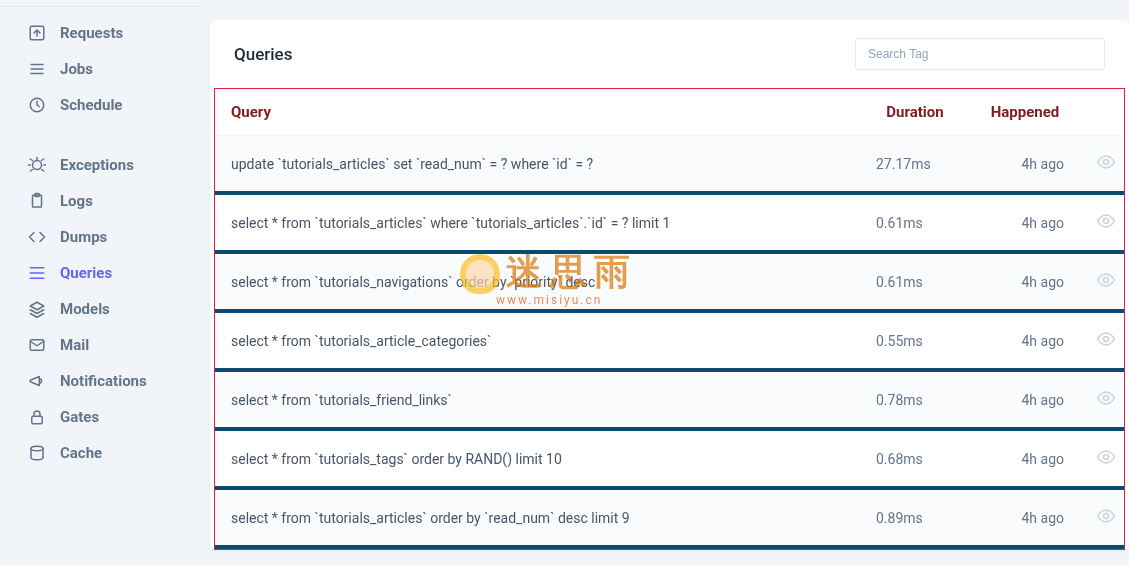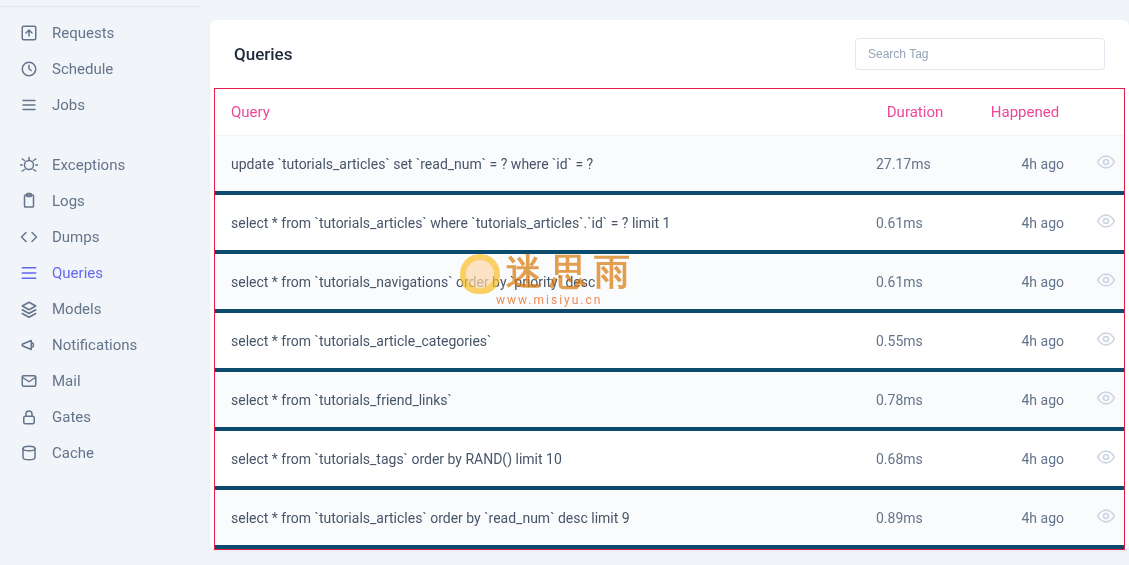--- a/index.html
+++ b/index.html
@@ -22,24 +22,25 @@
   border-top: 1px solid #e2e8f0;
   margin-top: 6px;
 }
 .sidebar-section {
   margin-bottom: 24px;
 }
 .sidebar-item {
   display: flex;
   align-items: center;
   gap: 14px;
-  padding: 9px 20px;
+  padding: 9px 28px;
   cursor: pointer;
   color: #64748b;
   font-size: 15px;
+  font-weight: bold;
 }
 .sidebar-item.active {
   color: #6366f1;
 }
 .sidebar-item .icon {
   width: 18px;
   height: 18px;
   display: flex;
   align-items: center;
   justify-content: center;
@@ -91,22 +92,22 @@
   border: 1.5px solid #e11d48;
   margin: 0 4px;
 }
 .table {
   width: 100%;
   border-collapse: collapse;
 }
 .table thead th {
   text-align: left;
   padding: 14px 16px;
-  color: #ec4899;
-  font-weight: 400;
+  color: #7f1d1d;
+  font-weight: 700;
   font-size: 15px;
   border-bottom: 1px solid #f1f5f9;
 }
 .table thead th.col-duration { text-align: center; width: 110px; }
 .table thead th.col-happened { text-align: center; width: 110px; }
 .table thead th.col-action { width: 40px; }
 .table tbody tr {
   border-bottom: 4px solid #0c4a6e;
 }
 .table tbody tr:nth-child(odd) {
@@ -187,34 +188,34 @@
             <svg viewBox="0 0 24 24" stroke-linecap="round" stroke-linejoin="round">
               <rect x="3" y="3" width="18" height="18" rx="2"></rect>
               <path d="M12 16V8m-4 4l4-4 4 4"></path>
             </svg>
           </span>
           <span>Requests</span>
         </div>
         <div class="sidebar-item">
           <span class="icon">
             <svg viewBox="0 0 24 24" stroke-linecap="round" stroke-linejoin="round">
+              <path d="M4 6h16M4 12h16M4 18h16"></path>
+            </svg>
+          </span>
+          <span>Jobs</span>
+        </div>
+        <div class="sidebar-item">
+          <span class="icon">
+            <svg viewBox="0 0 24 24" stroke-linecap="round" stroke-linejoin="round">
               <circle cx="12" cy="12" r="9"></circle>
               <path d="M12 7v5l3 2"></path>
             </svg>
           </span>
           <span>Schedule</span>
         </div>
-        <div class="sidebar-item">
-          <span class="icon">
-            <svg viewBox="0 0 24 24" stroke-linecap="round" stroke-linejoin="round">
-              <path d="M4 6h16M4 12h16M4 18h16"></path>
-            </svg>
-          </span>
-          <span>Jobs</span>
-        </div>
       </div>
     <div class="sidebar-section" id="sidebar-section-2">
         <div class="sidebar-item">
           <span class="icon">
             <svg viewBox="0 0 24 24" stroke-linecap="round" stroke-linejoin="round">
               <circle cx="12" cy="12" r="6"></circle>
               <path d="M12 2v4M6 6l-3-2M18 6l3-2M3 12H0M24 12h-3M6 18l-3 2M18 18l3 2"></path>
             </svg>
           </span>
           <span>Exceptions</span>
@@ -248,33 +249,33 @@
           <span class="icon">
             <svg viewBox="0 0 24 24" stroke-linecap="round" stroke-linejoin="round">
               <path d="M12 3l9 5-9 5-9-5 9-5zM3 13l9 5 9-5M3 18l9 5 9-5"></path>
             </svg>
           </span>
           <span>Models</span>
         </div>
         <div class="sidebar-item">
           <span class="icon">
             <svg viewBox="0 0 24 24" stroke-linecap="round" stroke-linejoin="round">
-              <path d="M3 11v2l12 5V6L3 11zM15 9a3 3 0 010 6"></path>
-            </svg>
-          </span>
-          <span>Notifications</span>
-        </div>
-        <div class="sidebar-item">
-          <span class="icon">
-            <svg viewBox="0 0 24 24" stroke-linecap="round" stroke-linejoin="round">
               <rect x="3" y="5" width="18" height="14" rx="2"></rect>
               <path d="M3 7l9 6 9-6"></path>
             </svg>
           </span>
           <span>Mail</span>
+        </div>
+        <div class="sidebar-item">
+          <span class="icon">
+            <svg viewBox="0 0 24 24" stroke-linecap="round" stroke-linejoin="round">
+              <path d="M3 11v2l12 5V6L3 11zM15 9a3 3 0 010 6"></path>
+            </svg>
+          </span>
+          <span>Notifications</span>
         </div>
         <div class="sidebar-item">
           <span class="icon">
             <svg viewBox="0 0 24 24" stroke-linecap="round" stroke-linejoin="round">
               <rect x="5" y="11" width="14" height="10" rx="2"></rect>
               <path d="M8 11V8a4 4 0 018 0v3"></path>
             </svg>
           </span>
           <span>Gates</span>
         </div>

